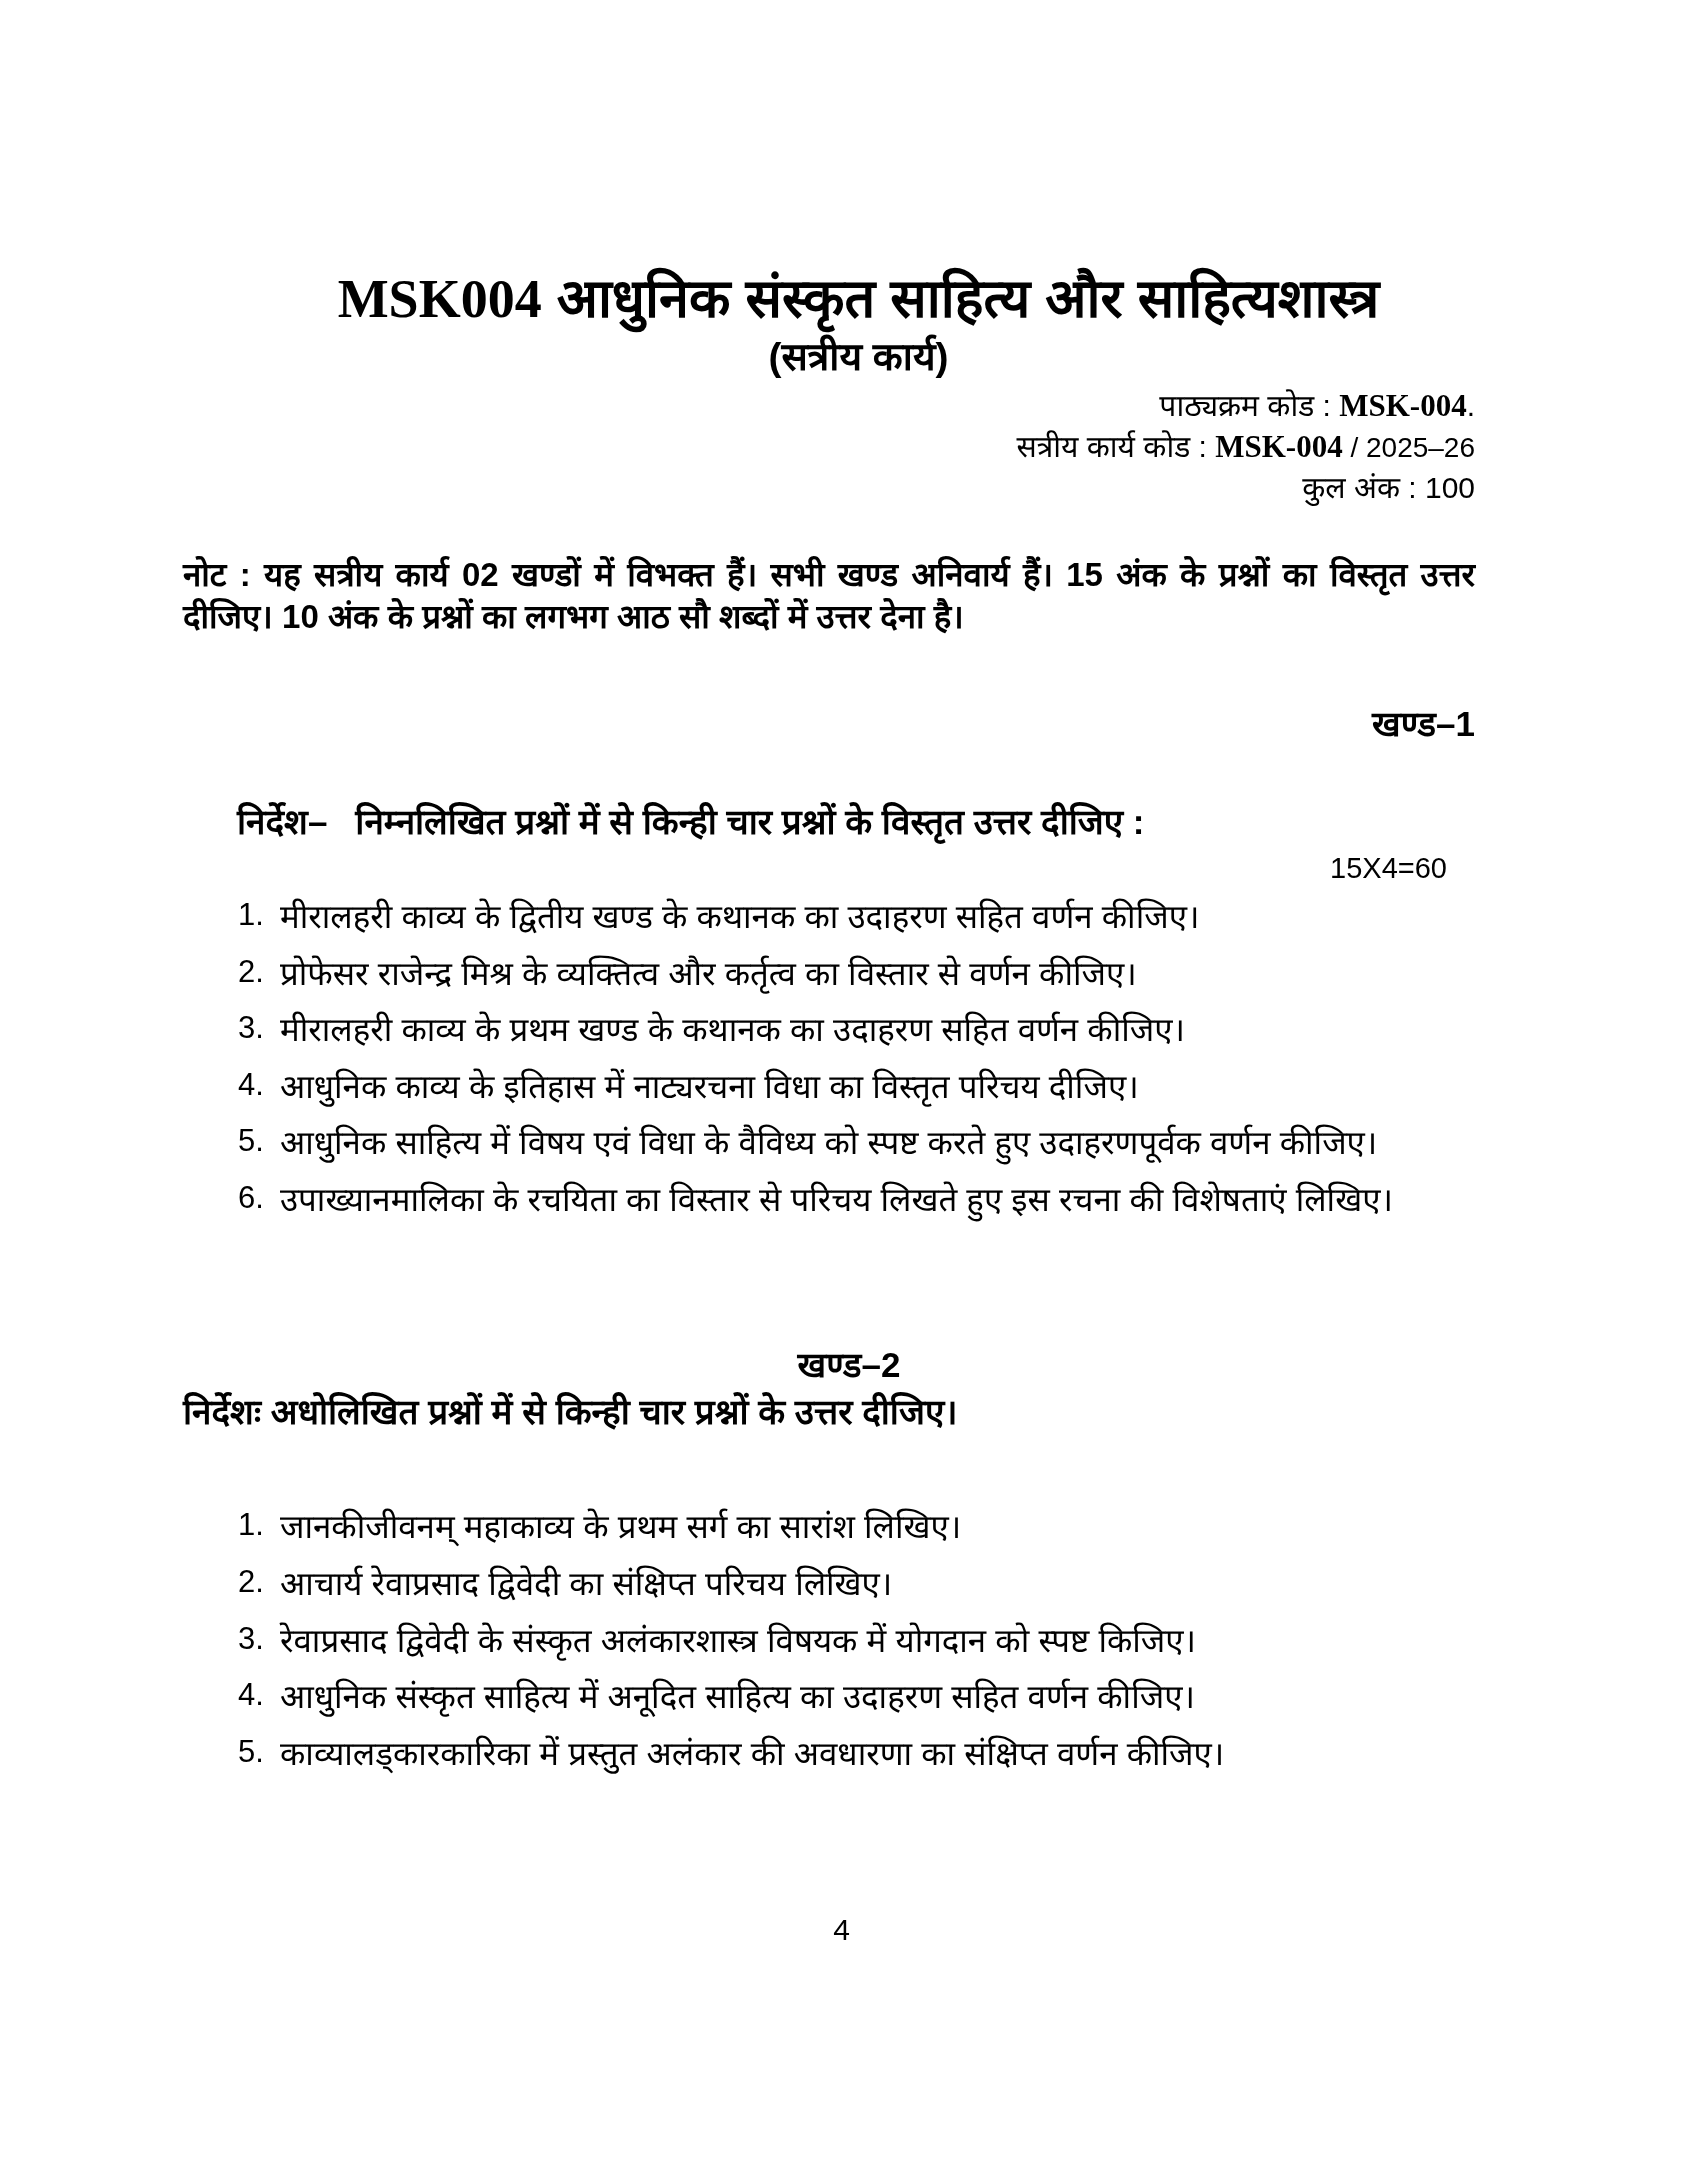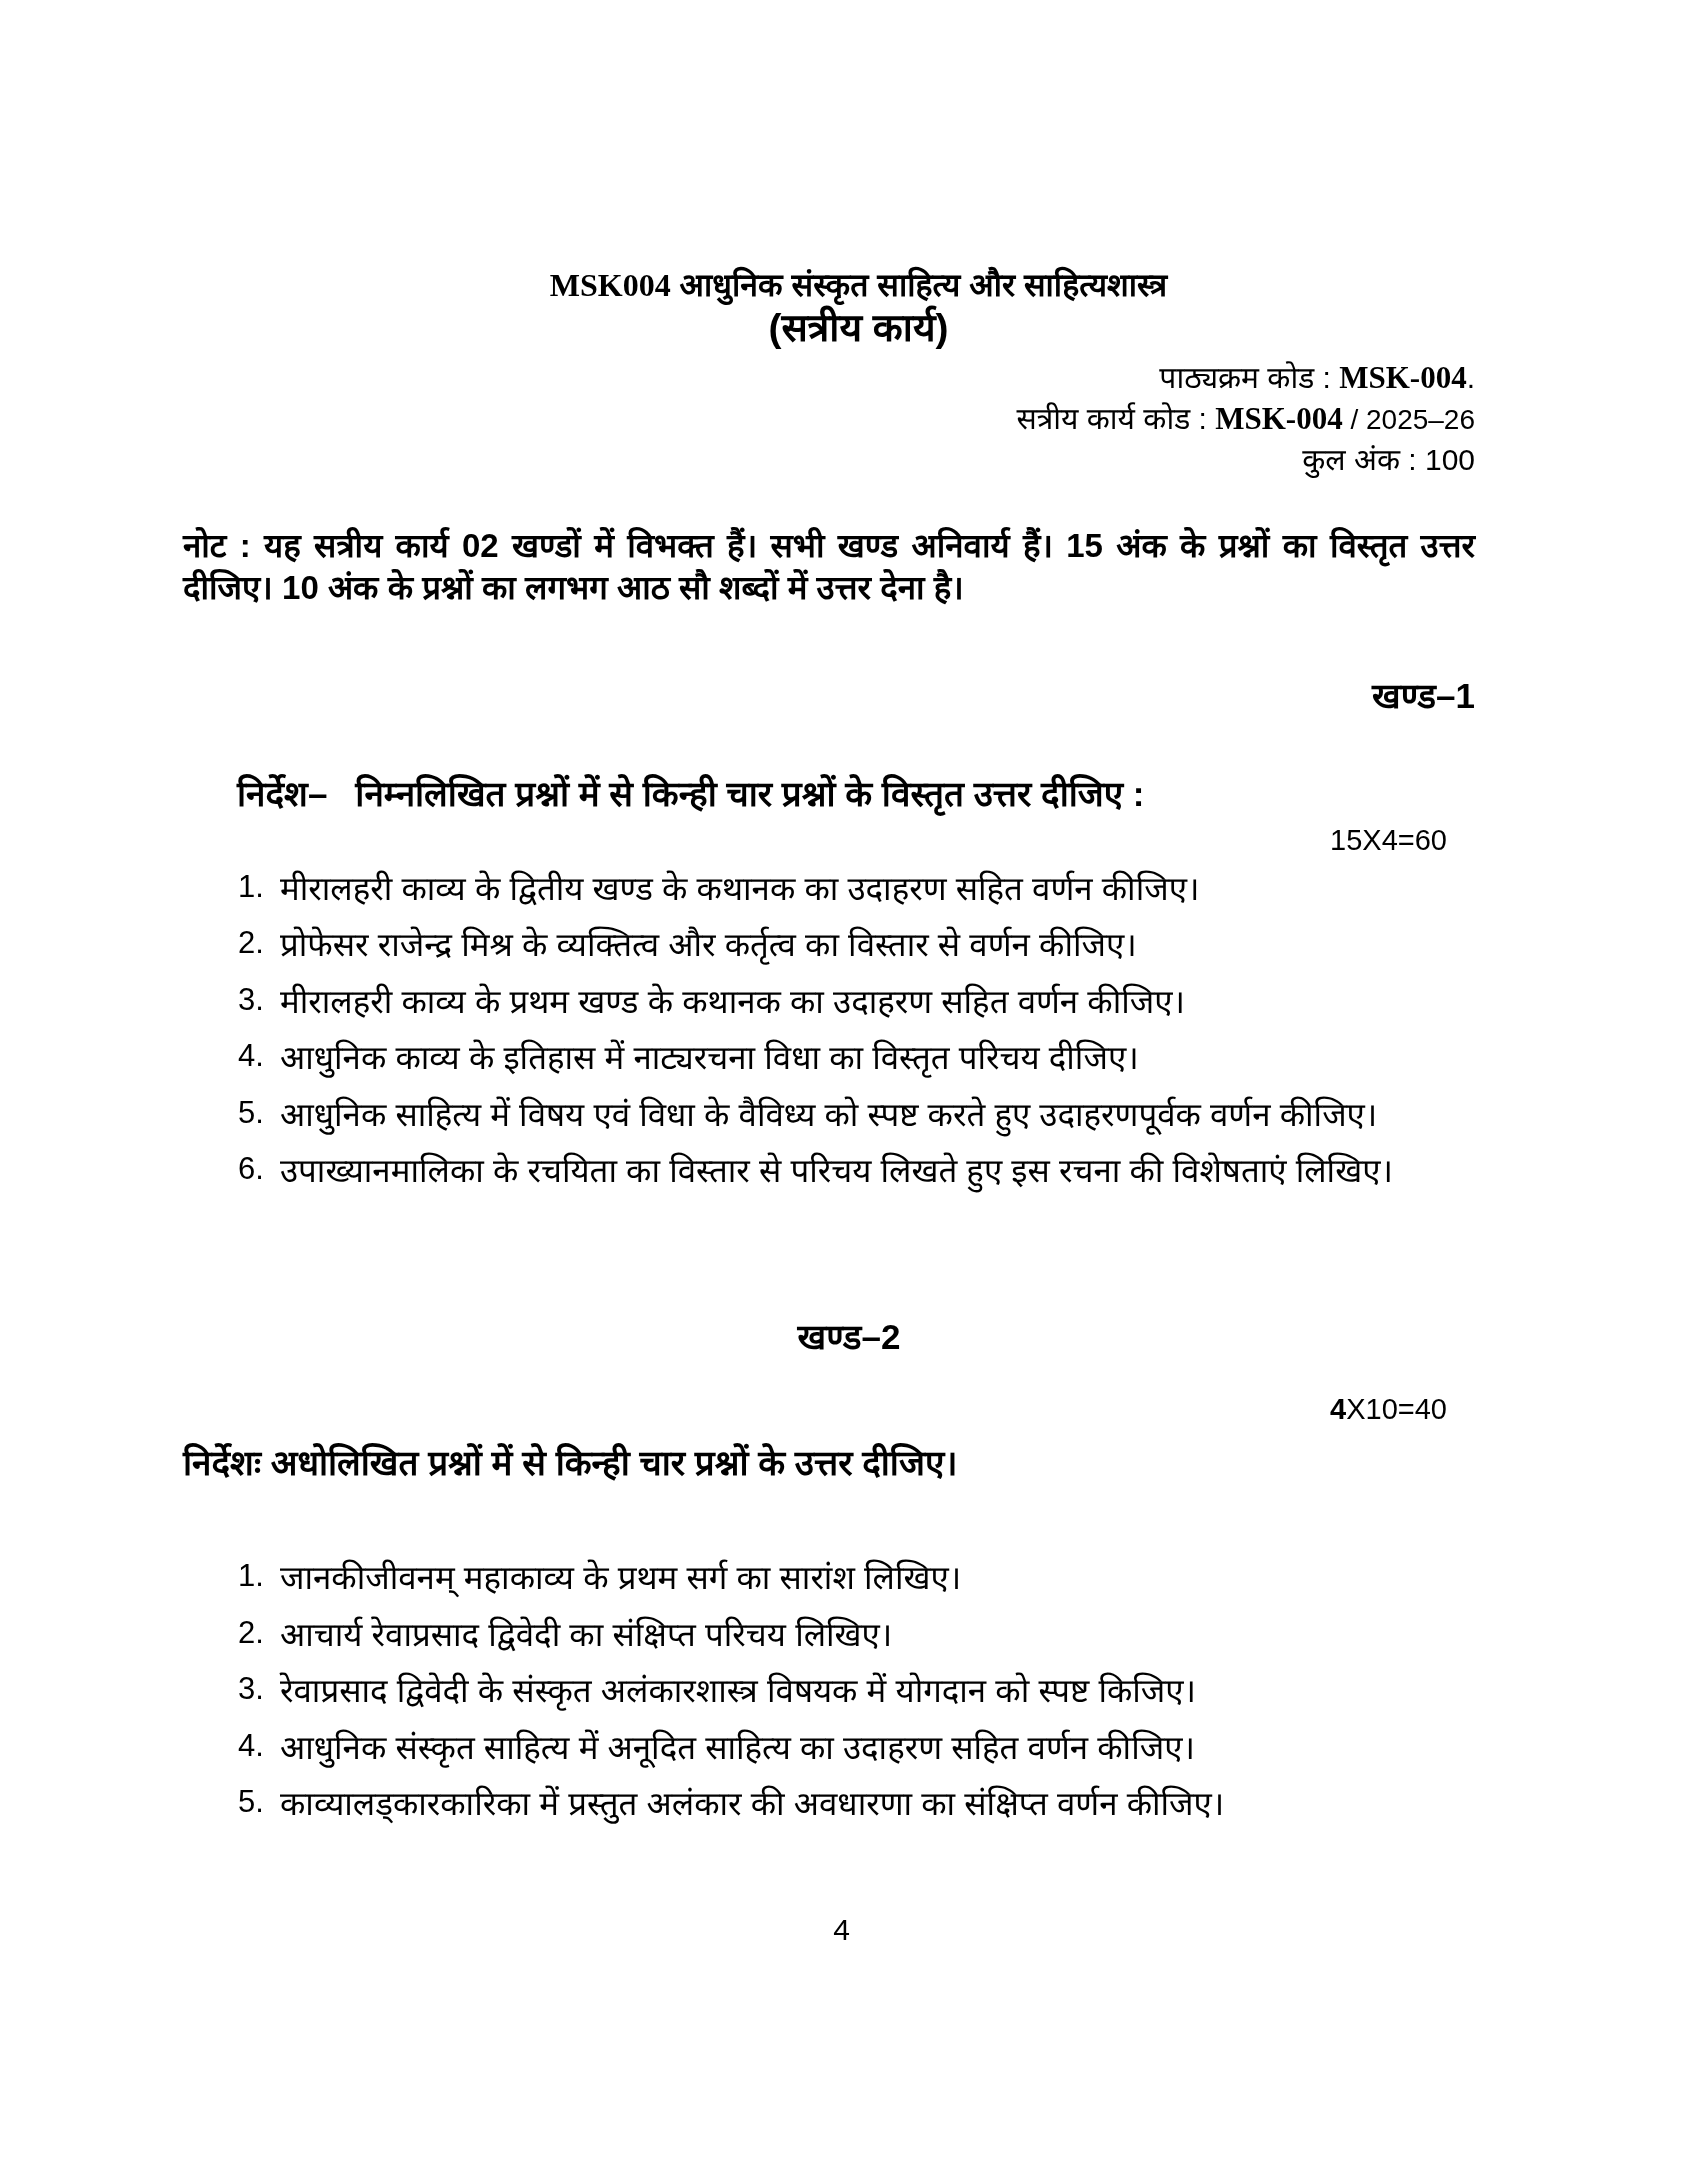--- a/index.html
+++ b/index.html
@@ -14,21 +14,21 @@
     font-family: "Liberation Sans", sans-serif;
     color: #000000;
     overflow: hidden;
   }
   .content {
     padding: 265px 208px 0 183px;
   }
   .doc-title {
     text-align: center;
     font-weight: bold;
-    font-size: 32px;
+    font-size: 54px;
     line-height: 1.25;
     margin: 0 0 0 59px;
   }
   .doc-title .latin-code {
     font-family: "Liberation Serif", serif;
     font-weight: bold;
   }
   .doc-subtitle {
     text-align: center;
     font-weight: bold;
@@ -153,21 +153,20 @@
         <span class="q-text">आधुनिक साहित्य में विषय एवं विधा के वैविध्य को स्पष्ट करते हुए उदाहरणपूर्वक वर्णन कीजिए।</span>
       </div>
     <div class="q-row">
         <span class="q-num">6.</span>
         <span class="q-text">उपाख्यानमालिका के रचयिता का विस्तार से परिचय लिखते हुए इस रचना की विशेषताएं लिखिए।</span>
       </div>
   </div>
 
   <div class="section-heading section2-heading">खण्ड–2</div>
 
-  <div class="marks-line marks2"><span class="bold4">4</span><span>X10=40</span></div>
 
   <div class="instruction2">निर्देशः अधोलिखित प्रश्नों में से किन्ही चार प्रश्नों के उत्तर दीजिए।</div>
 
   <div class="q-list q-list2">
     <div class="q-row">
         <span class="q-num">1.</span>
         <span class="q-text">जानकीजीवनम् महाकाव्य के प्रथम सर्ग का सारांश लिखिए।</span>
       </div>
     <div class="q-row">
         <span class="q-num">2.</span>

